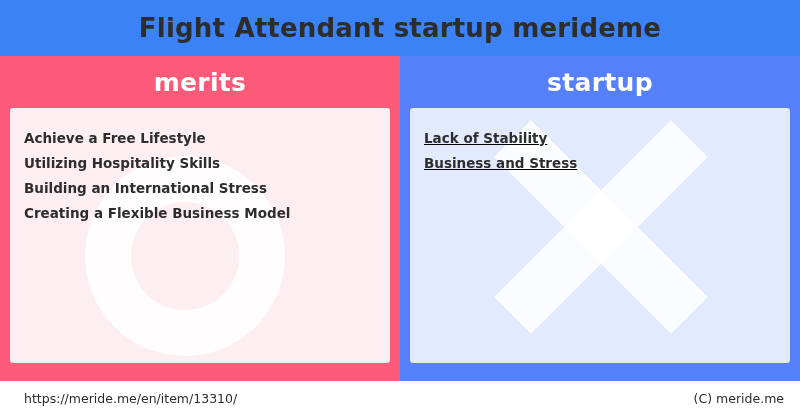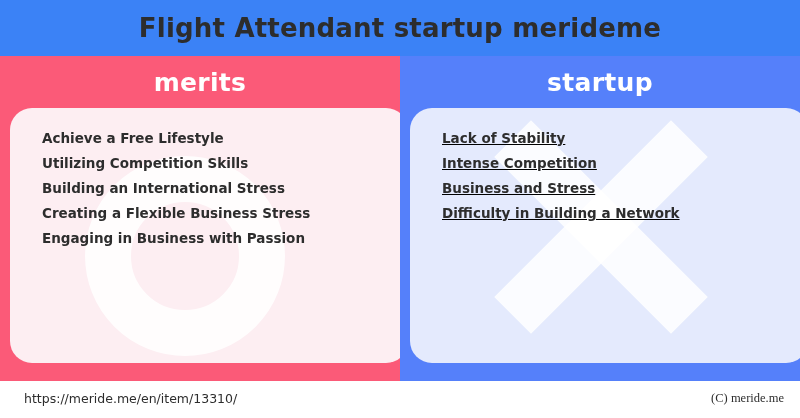--- a/index.html
+++ b/index.html
@@ -70,24 +70,23 @@
     letter-spacing: 0.3px;
   }
 
   
   .card {
     position: absolute;
     left: 10px;
     top: 52px;
     width: 380px;
     height: 255px;
-    border-radius: 22px;
+    border-radius: 3px;
     overflow: hidden;
     z-index: 2;
-    padding-left: 18px;
   }
   .card-merits   { background: #fdeef2; }
   .card-demerits { background: #e4eafd; text-decoration: underline; }
 
   
   .wm-circle {
     position: absolute;
     left: 75px;
     top: 48px;
     width: 200px;
@@ -152,60 +151,56 @@
     font-size: 12.5px;
     color: #2d2d2d;
     text-align: right;
   }
   .footer-copy {
     position: absolute;
     right: 16px;
     top: 10px;
     font-size: 12.5px;
     color: #2d2d2d;
-    font-family: Liberation Serif, serif;
   }
 </style>
 </head>
 <body>
 
 <div class="slide">
 
   <div class="title-bar">
     <div class="title-text">Flight Attendant startup merideme</div>
   </div>
 
   <div class="panels">
 
     <div class="panel panel-merits">
       <div class="panel-heading">merits</div>
       <div class="card card-merits">
         <div class="wm-circle"></div>
         <ul class="item-list">
           <li>Achieve a Free Lifestyle</li>
-          <li>Utilizing Competition Skills</li>
+          <li>Utilizing Hospitality Skills</li>
           <li>Building an International Stress</li>
-          <li>Creating a Flexible Business Stress</li>
-          <li>Engaging in Business with Passion</li>
+          <li>Creating a Flexible Business Model</li>
         </ul>
       </div>
     </div>
 
     <div class="panel panel-demerits">
       <div class="panel-heading">startup</div>
       <div class="card card-demerits">
         <div class="wm-cross">
           <span class="a"></span>
           <span class="b"></span>
         </div>
         <ul class="item-list">
           <li>Lack of Stability</li>
-          <li>Intense Competition</li>
           <li>Business and Stress</li>
-          <li>Difficulty in Building a Network</li>
         </ul>
       </div>
     </div>
 
   </div>
 
   <div class="footer">
     <div class="footer-url">https://meride.me/en/item/13310/</div>
     <div class="footer-copy">(C) meride.me</div>
   </div>

